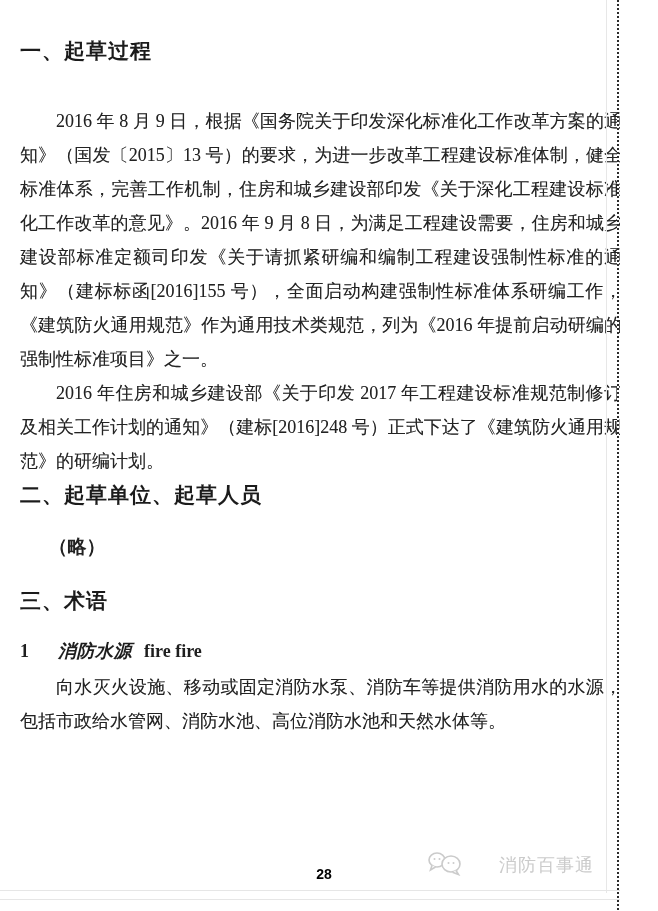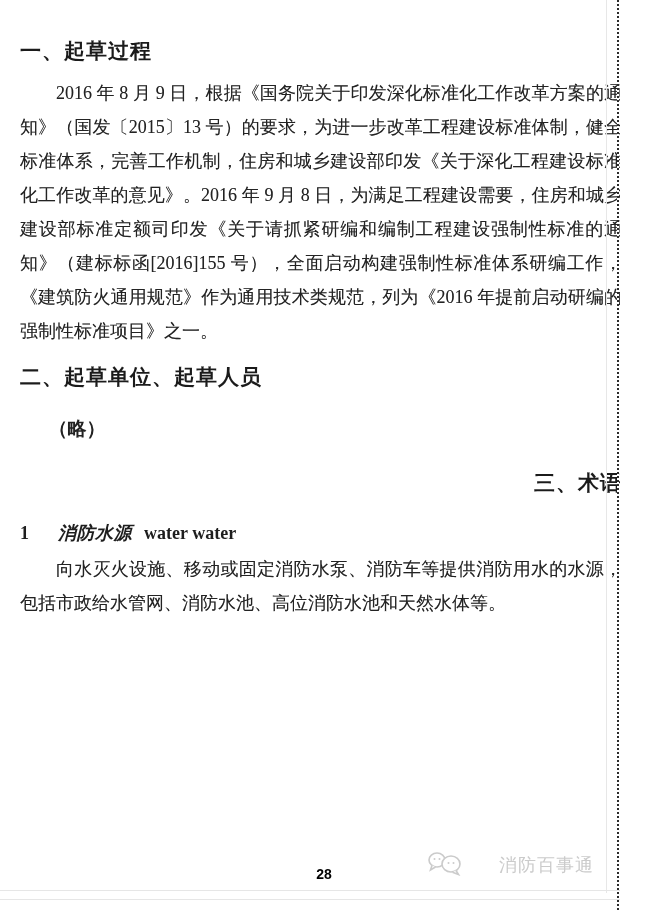--- a/index.html
+++ b/index.html
@@ -20,31 +20,31 @@
     left: 20px; top: 38px;
     width: 602px;
   }
   .sec-heading {
     font-size: 21px;
     font-weight: bold;
     line-height: 26px;
     color: #1b1b1b;
     letter-spacing: 1px;
   }
-  .h2 { margin-top: 16px; }
-  .h3 { margin-top: 28px; text-align: right; }
+  .h2 { margin-top: 4px; }
+  .h3 { margin-top: 28px; }
   .para {
     font-size: 18px;
     line-height: 34px;
     text-align: justify;
     text-indent: 2em;
     color: #232323;
     text-shadow: 0 0 0.5px rgba(40,40,40,0.35);
   }
-  .para.first { margin-top: 12px; }
+  .para.first { margin-top: 40px; }
   .note {
     margin-top: 26px;
     font-size: 19px;
     font-weight: bold;
     line-height: 26px;
     text-indent: 1.5em;
     color: #222222;
   }
   .term-line {
     display: flex;
@@ -106,31 +106,32 @@
 </style>
 </head>
 <body>
 
 <div class="page">
   <div class="content">
 
     <h1 class="sec-heading">一、起草过程</h1>
 
     <p class="para first">2016 年 8 月 9 日，根据《国务院关于印发深化标准化工作改革方案的通知》（国发〔2015〕13 号）的要求，为进一步改革工程建设标准体制，健全标准体系，完善工作机制，住房和城乡建设部印发《关于深化工程建设标准化工作改革的意见》。2016 年 9 月 8 日，为满足工程建设需要，住房和城乡建设部标准定额司印发《关于请抓紧研编和编制工程建设强制性标准的通知》（建标标函[2016]155 号），全面启动构建强制性标准体系研编工作，《建筑防火通用规范》作为通用技术类规范，列为《2016 年提前启动研编的强制性标准项目》之一。</p>
+    <p class="para">2016 年住房和城乡建设部《关于印发 2017 年工程建设标准规范制修订及相关工作计划的通知》（建标[2016]248 号）正式下达了《建筑防火通用规范》的研编计划。</p>
 
     <h1 class="sec-heading h2">二、起草单位、起草人员</h1>
 
     <p class="note">（略）</p>
 
     <h1 class="sec-heading h3">三、术语</h1>
 
     <div class="term-line t1">
       <span class="term-no">1</span>
       <span class="term-zh">消防水源</span>
-      <span class="term-en">water water</span>
+      <span class="term-en">fire fire</span>
     </div>
 
     <p class="para definition">向水灭火设施、移动或固定消防水泵、消防车等提供消防用水的水源，包括市政给水管网、消防水池、高位消防水池和天然水体等。</p>
 
   </div>
 
   <div class="footer-pagenum">28</div>
 
   <div class="watermark">
     <span>

